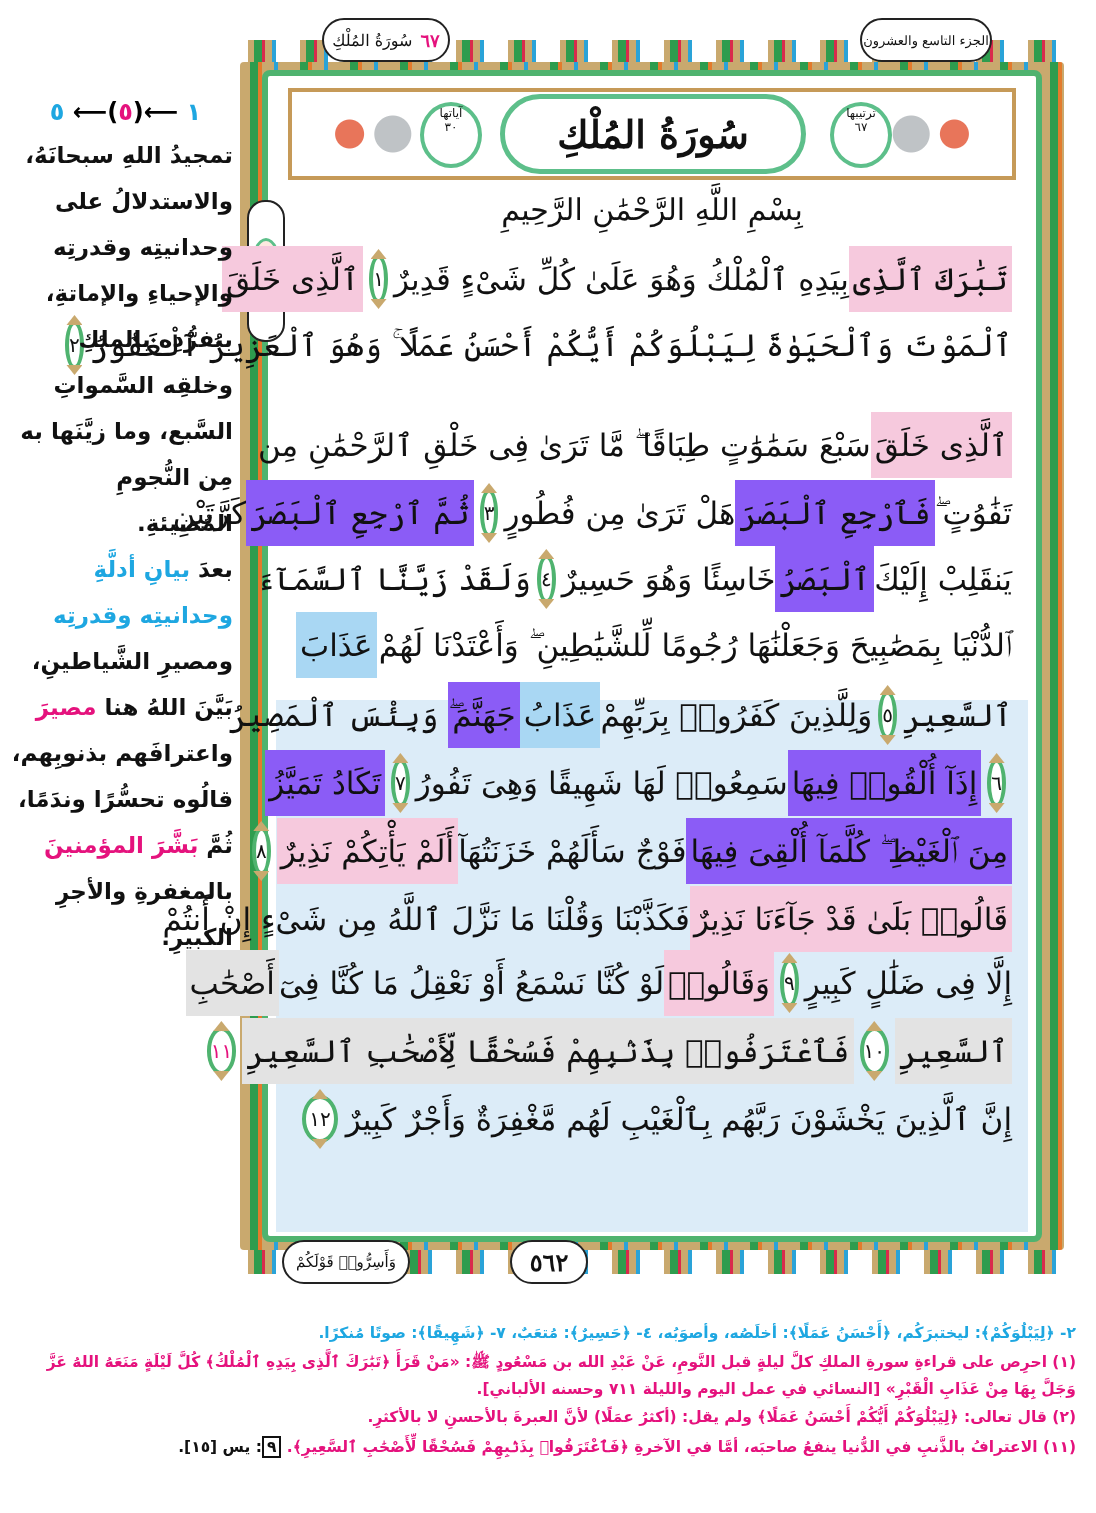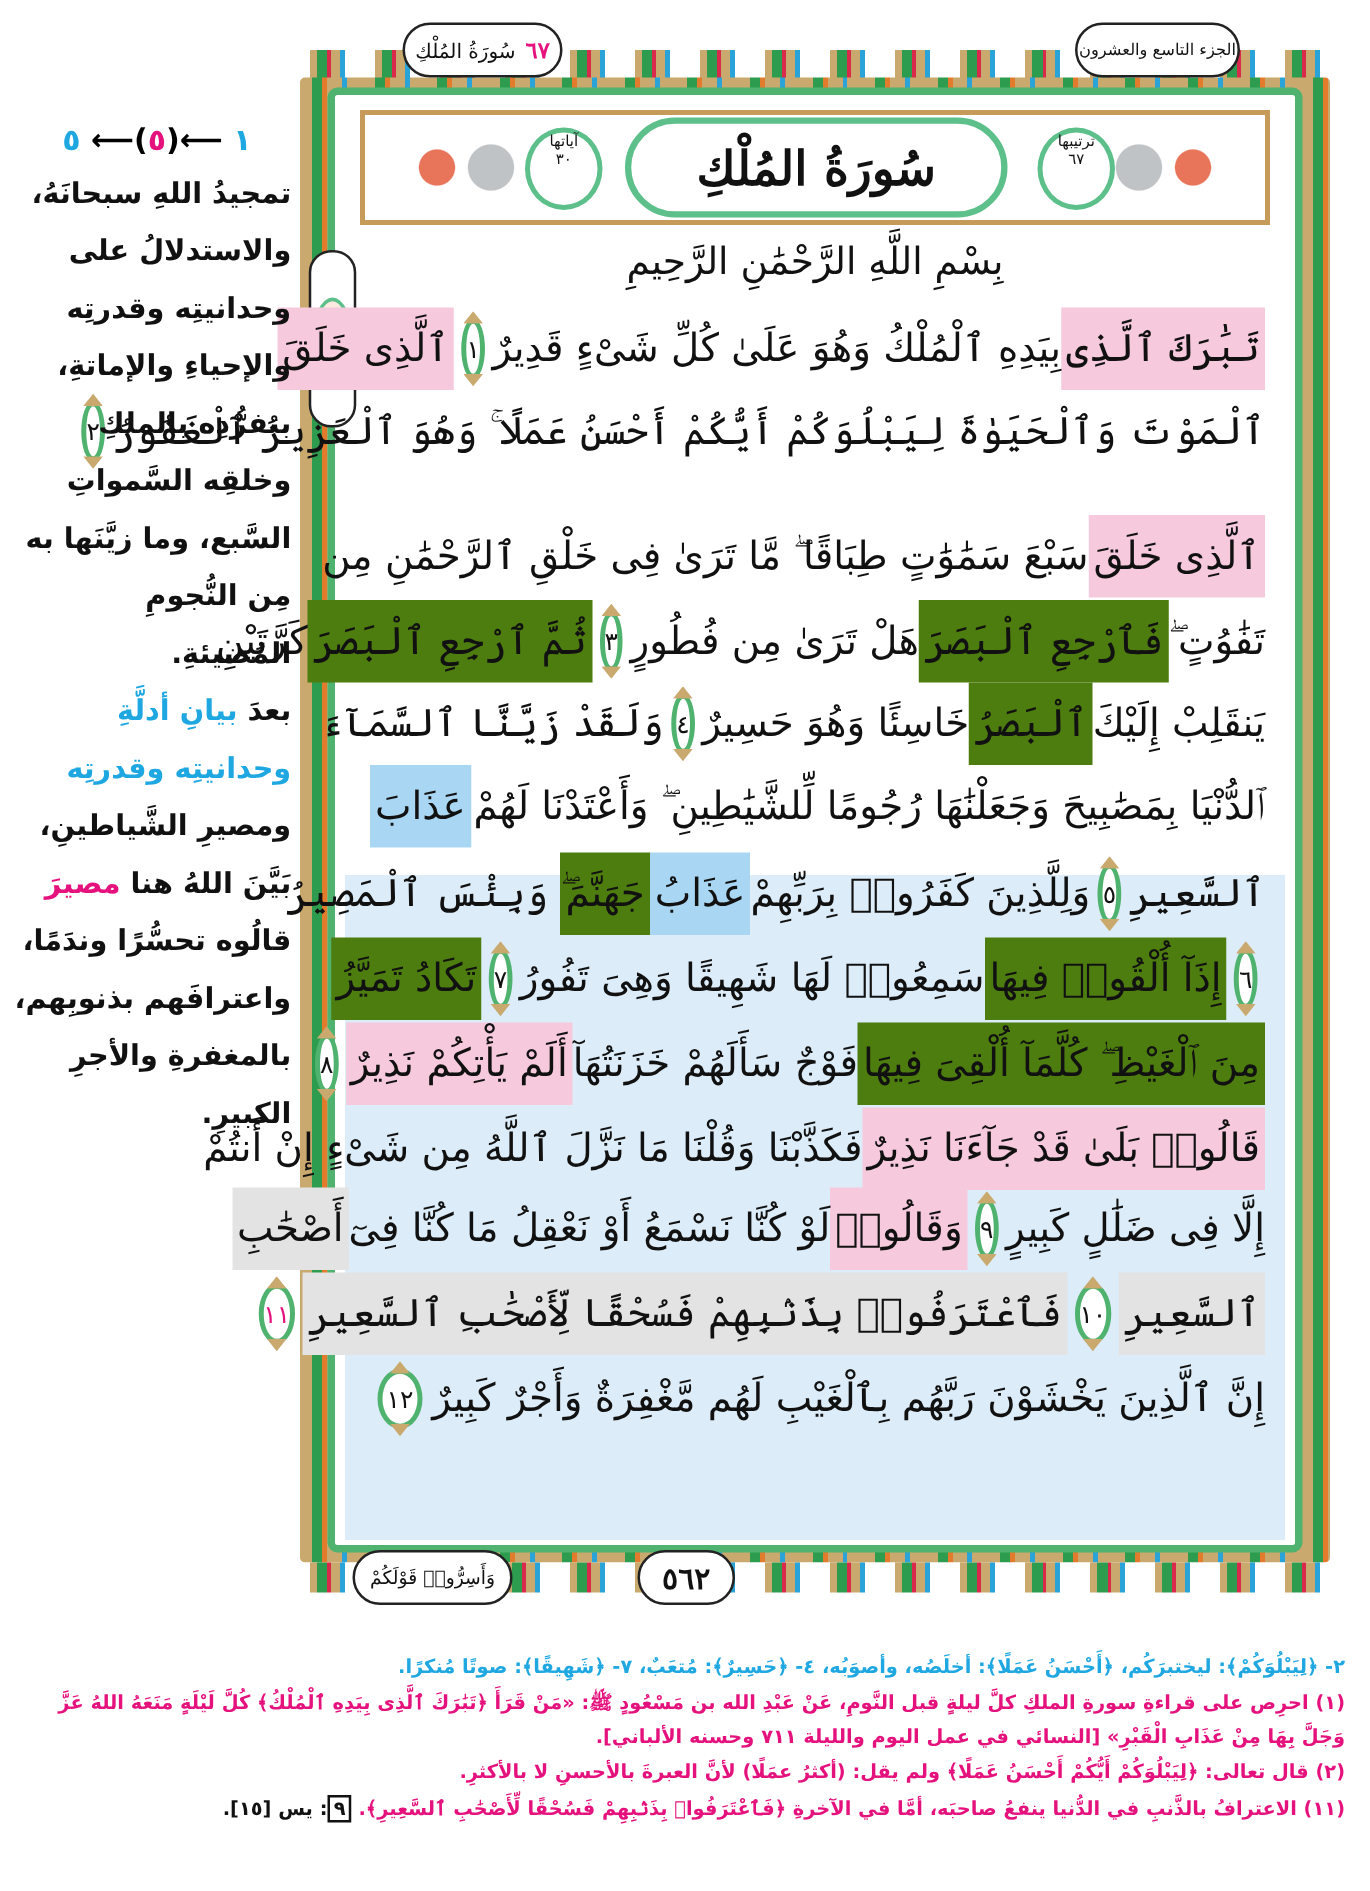--- a/index.html
+++ b/index.html
@@ -26,21 +26,21 @@
   .panel{left:276px;top:82px;width:752px;height:1150px;background:#ffffff;}
   .panel-blue{left:276px;top:700px;width:752px;height:532px;background:#dcecf8;}
   .header-box{left:288px;top:88px;width:728px;height:92px;border:4px solid #c69a58;background:#fff;box-sizing:border-box;
     background-image:radial-gradient(circle at 8% 50%,#e8755a 0 14px,transparent 15px),radial-gradient(circle at 14% 50%,#bfc3c6 0 18px,transparent 19px),radial-gradient(circle at 92% 50%,#e8755a 0 14px,transparent 15px),radial-gradient(circle at 86% 50%,#bfc3c6 0 18px,transparent 19px);}
   .title-cart{left:500px;top:94px;width:306px;height:80px;border:5px solid #5dbf8a;border-radius:40px;background:#fff;box-sizing:border-box;display:flex;align-items:center;justify-content:center;}
   .title-cart span{font-family:"DejaVu Serif",serif;font-size:38px;font-weight:bold;color:#111;}
   .medal{width:62px;height:66px;border:4px solid #5dbf8a;border-radius:50%;background:#fff;box-sizing:border-box;display:flex;flex-direction:column;align-items:center;justify-content:flex-start;font-size:12px;line-height:14px;color:#111;font-family:"DejaVu Serif",serif;}
   .bism{left:276px;top:184px;width:752px;height:52px;text-align:center;font-family:"DejaVu Serif",serif;font-size:30px;line-height:52px;color:#111;}
   .line{left:296px;width:716px;height:66px;font-family:"DejaVu Serif",serif;font-size:31px;line-height:66px;color:#111;white-space:nowrap;text-align:justify;direction:rtl;display:flex;align-items:center;justify-content:space-between;}
   .hl-pink{background:#f6c9dd;padding:0 4px;}
-  .hl-yellow{background:#4d7c0f;padding:0 4px;}
+  .hl-yellow{background:#8b5cf6;padding:0 4px;}
   .hl-blue{background:#a9d7f3;padding:0 4px;}
   .hl-gray{background:#e3e3e3;padding:0 4px;}
   .ayah{display:inline-flex;align-items:center;justify-content:center;width:36px;height:48px;border:4px solid #4fb36f;border-radius:50%;background:#fff;font-size:20px;color:#111;box-sizing:border-box;margin:0 6px;position:relative;vertical-align:middle;}
   .ayah.pinknum{color:#e5127d;}
   .ayah:before,.ayah:after{content:"";position:absolute;left:50%;width:16px;height:10px;margin-left:-8px;background:#c9a96e;}
   .ayah:before{top:-10px;clip-path:polygon(50% 0,100% 100%,0 100%);}
   .ayah:after{bottom:-10px;clip-path:polygon(0 0,100% 0,50% 100%);}
   .pill{height:44px;border:2px solid #222;border-radius:22px;background:#fff;box-sizing:border-box;display:flex;align-items:center;justify-content:center;font-family:"DejaVu Serif",serif;color:#111;}
   .juz-side{left:247px;top:200px;width:38px;height:142px;border:2px solid #222;border-radius:18px;background:#fff;box-sizing:border-box;display:flex;flex-direction:column;align-items:center;justify-content:center;font-size:9px;line-height:12px;color:#333;}
   .juz-side .orn{width:26px;height:60px;border-radius:50%;border:3px solid #5dbf8a;background:#fde9e0;display:flex;flex-direction:column;align-items:center;justify-content:center;}
@@ -188,22 +188,23 @@
       <div class="ln ">وخلقِه السَّمواتِ</div>
       <div class="ln ">السَّبع، وما زيَّنَها به</div>
       <div class="ln ">مِن النُّجومِ</div>
       <div class="ln ">المُضيئةِ.</div>
     </div>
   <div id="sec2">
       <div class="ln"><span class="">بعدَ </span><span class="blue">بيانِ أدلَّةِ</span></div>
       <div class="ln"><span class="blue">وحدانيتِه وقدرتِه</span></div>
       <div class="ln"><span class="">ومصيرِ الشَّياطينِ،</span></div>
       <div class="ln"><span class="">بَيَّنَ اللهُ هنا </span><span class="pink">مصيرَ</span></div>
+      <div class="ln"><span class="">واعترافَهم بذنوبِهم،</span></div>
       <div class="ln"><span class="">قالُوه تحسُّرًا وندَمًا،</span></div>
-      <div class="ln"><span class="">واعترافَهم بذنوبِهم،</span></div>
+      <div class="ln"><span class="">ثُمَّ </span><span class="pink">بَشَّرَ المؤمنينَ</span></div>
       <div class="ln"><span class="">بالمغفرةِ والأجرِ</span></div>
       <div class="ln"><span class="">الكبيرِ.</span></div>
     </div>
 </div>
 
 <div class="abs foot blue" style="top:1324px;">٢- ﴿لِيَبْلُوَكُمْ﴾: ليختبرَكُم، ﴿أَحْسَنُ عَمَلًا﴾: أخلَصُه، وأصوَبُه، ٤- ﴿حَسِيرٌ﴾: مُتعَبٌ، ٧- ﴿شَهِيقًا﴾: صوتًا مُنكرًا.</div>
 <div class="abs foot pink" style="top:1352px;">(١) احرِص على قراءةِ سورةِ الملكِ كلَّ ليلةٍ قبل النَّومِ، عَنْ عَبْدِ الله بن مَسْعُودٍ ﷺ: «مَنْ قَرَأَ ﴿تَبَٰرَكَ ٱلَّذِى بِيَدِهِ ٱلْمُلْكُ﴾ كُلَّ لَيْلَةٍ مَنَعَهُ اللهُ عَزَّ</div>
 <div class="abs foot pink" style="top:1380px;">وَجَلَّ بِهَا مِنْ عَذَابِ الْقَبْرِ» [النسائي في عمل اليوم والليلة ٧١١ وحسنه الألباني].</div>
 <div class="abs foot pink" style="top:1408px;">(٢) قال تعالى: ﴿لِيَبْلُوَكُمْ أَيُّكُمْ أَحْسَنُ عَمَلًا﴾ ولم يقل: (أكثرُ عمَلًا) لأنَّ العبرةَ بالأحسنِ لا بالأكثرِ.</div>
 <div class="abs foot" style="top:1436px;">

